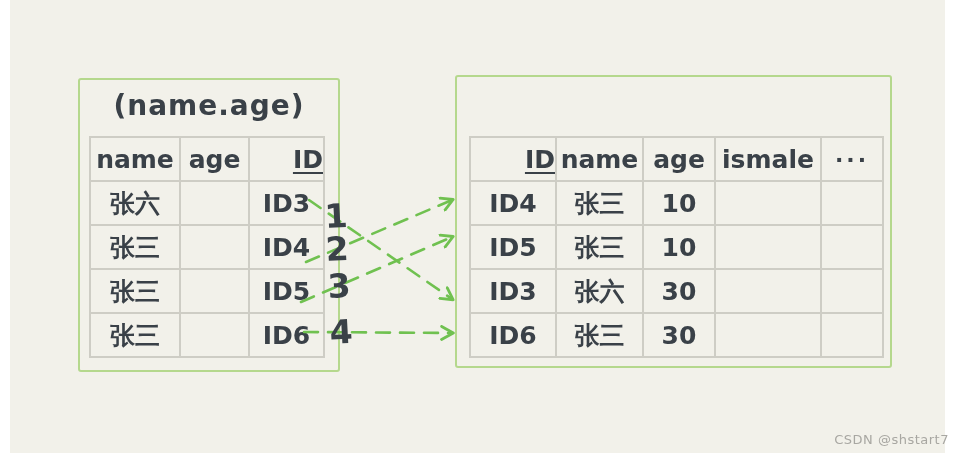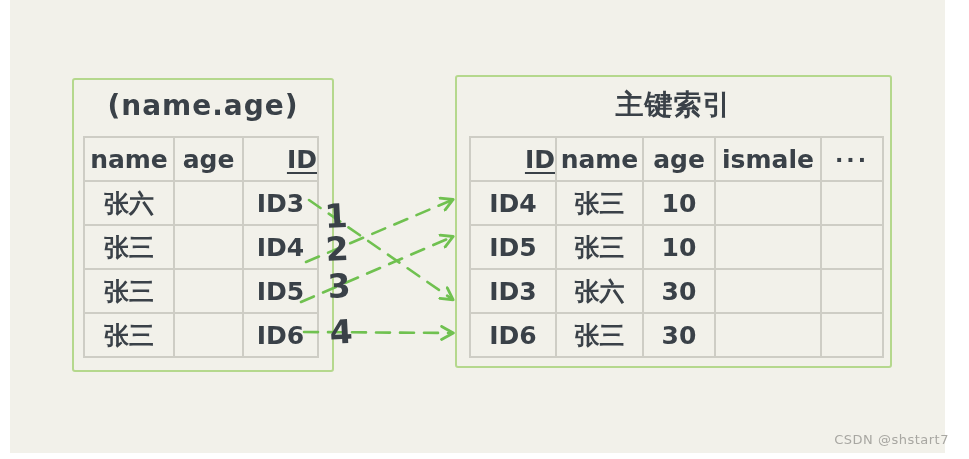--- a/index.html
+++ b/index.html
@@ -9,21 +9,21 @@
     --table-border:#cecdc5;
     --text:#3a4148;
     --arrow:#70c150;
     --watermark:#a8a7a2;
   }
   *{margin:0;padding:0;box-sizing:border-box;}
   body{background:var(--page-bg);font-family:"DejaVu Sans",sans-serif;}
   .page{position:relative;width:969px;height:459px;background:var(--page-bg);overflow:hidden;}
   .canvas{position:absolute;left:10px;top:0;width:935px;height:453px;background:var(--canvas-bg);}
   .panel{position:absolute;border:2px solid var(--panel-border);border-radius:3px;}
-  .panel-left{left:72px;top:78px;width:262px;height:294px;}
+  .panel-left{left:78px;top:78px;width:262px;height:294px;}
   .panel-right{left:455px;top:75px;width:437px;height:293px;}
   .panel-title{position:absolute;top:9px;left:0;width:100%;text-align:center;
     color:var(--text);font-weight:700;font-size:28px;letter-spacing:1px;}
   .htable{position:absolute;border-collapse:collapse;table-layout:fixed;
     color:var(--text);font-weight:700;}
   .htable td,.htable th{border:2px solid var(--table-border);height:44px;
     text-align:center;vertical-align:middle;font-size:25px;font-weight:700;
     overflow:hidden;white-space:nowrap;}
   .table-left{left:9px;top:56px;width:234px;}
   .table-right{left:12px;top:59px;width:413px;}
@@ -75,21 +75,20 @@
         <tr>
           <td>张三</td>
           <td></td>
           <td>ID6</td>
         </tr>
       </tbody>
     </table>
   </div>
 
   <div class="panel panel-right">
-    <div class="panel-title">主键索引</div>
     <table class="htable table-right">
       <colgroup>
           <col style="width:86px">
           <col style="width:87px">
           <col style="width:72px">
           <col style="width:106px">
           <col style="width:62px">
         </colgroup>
       <thead>
         <tr>

